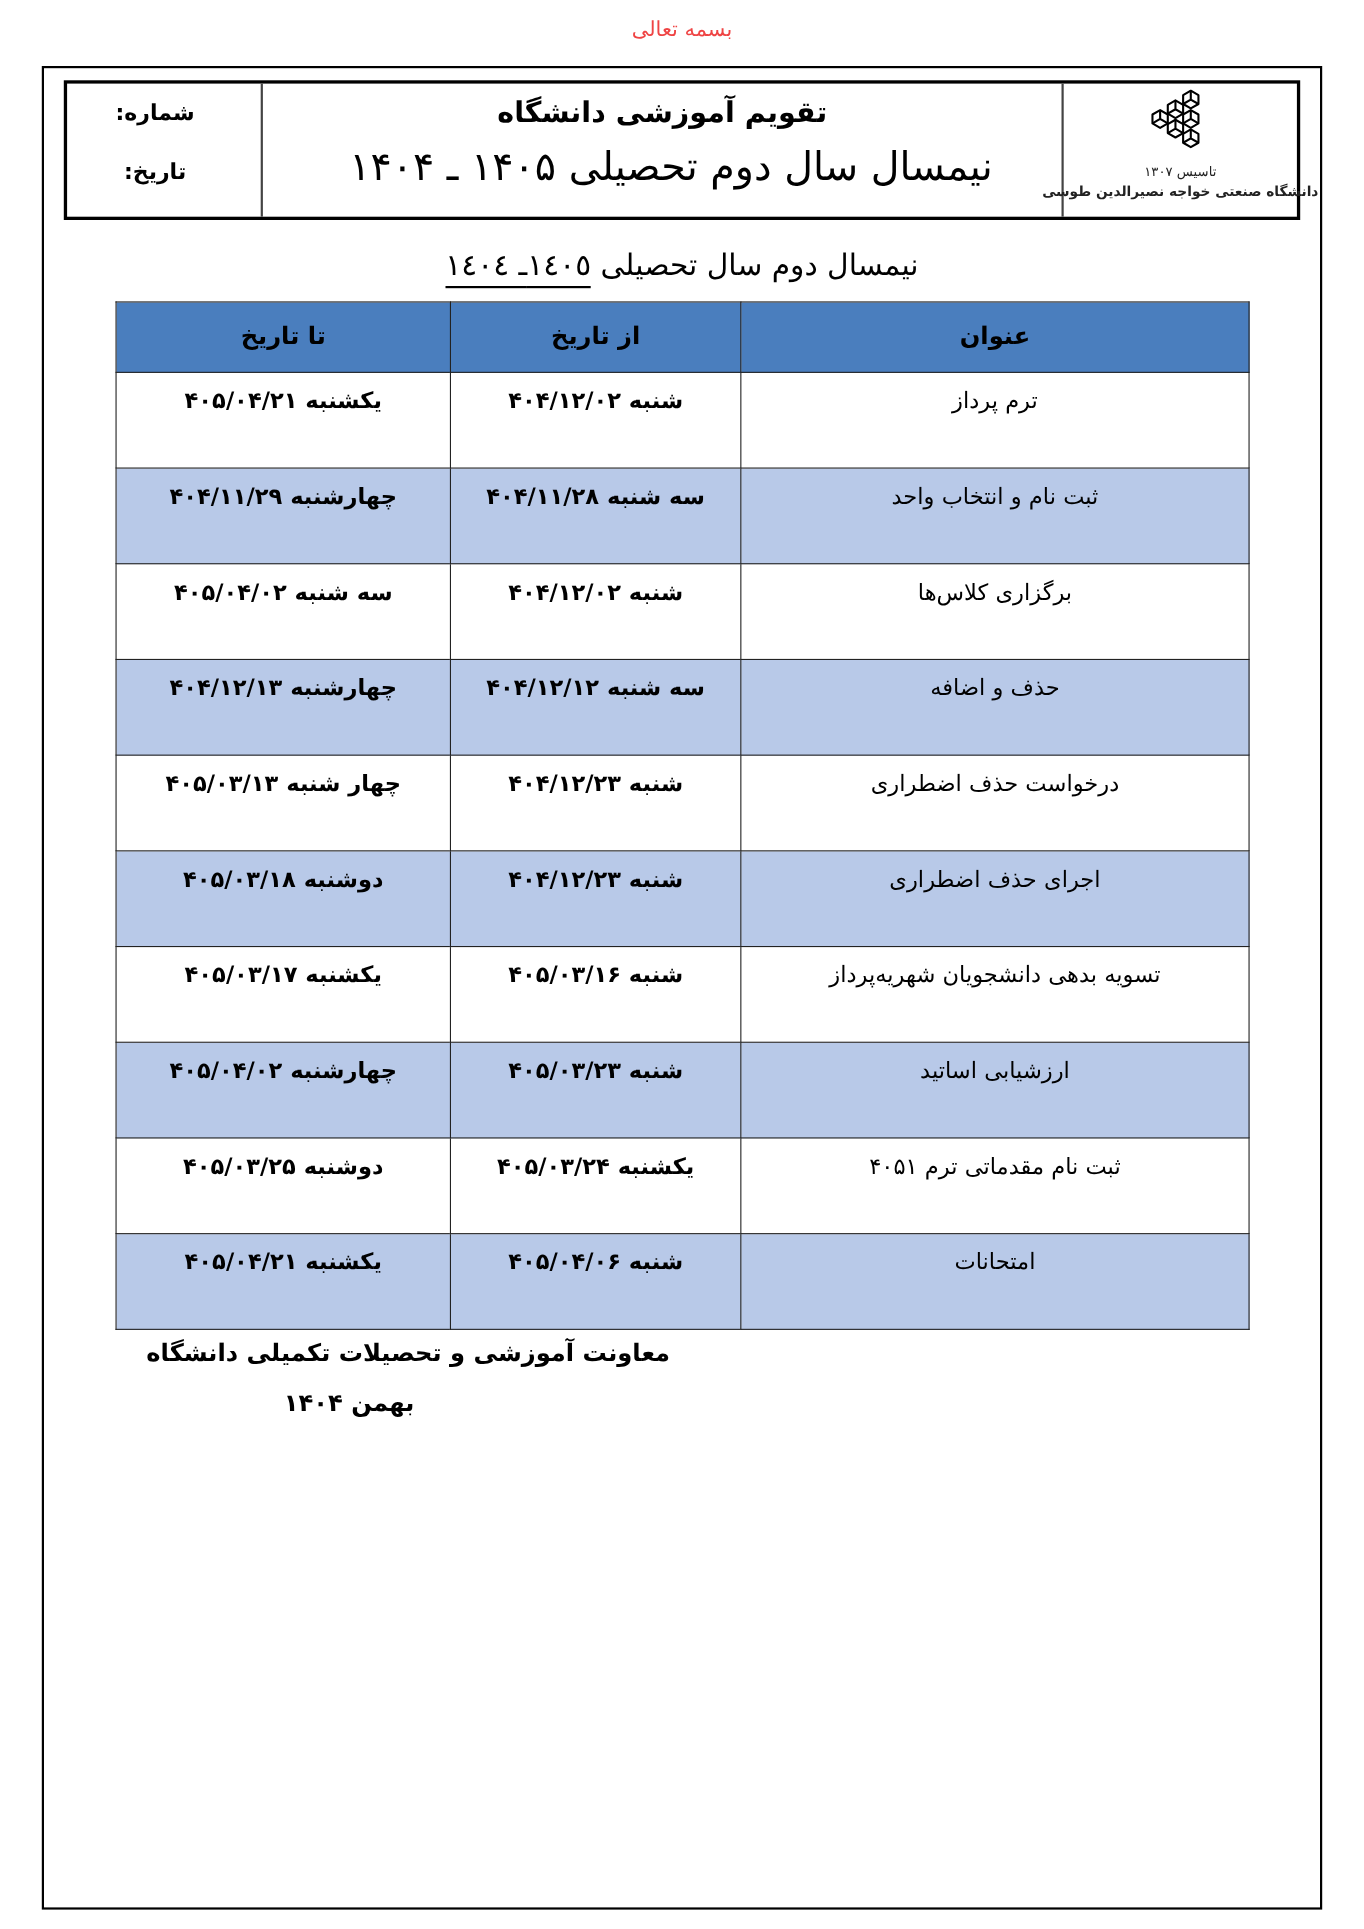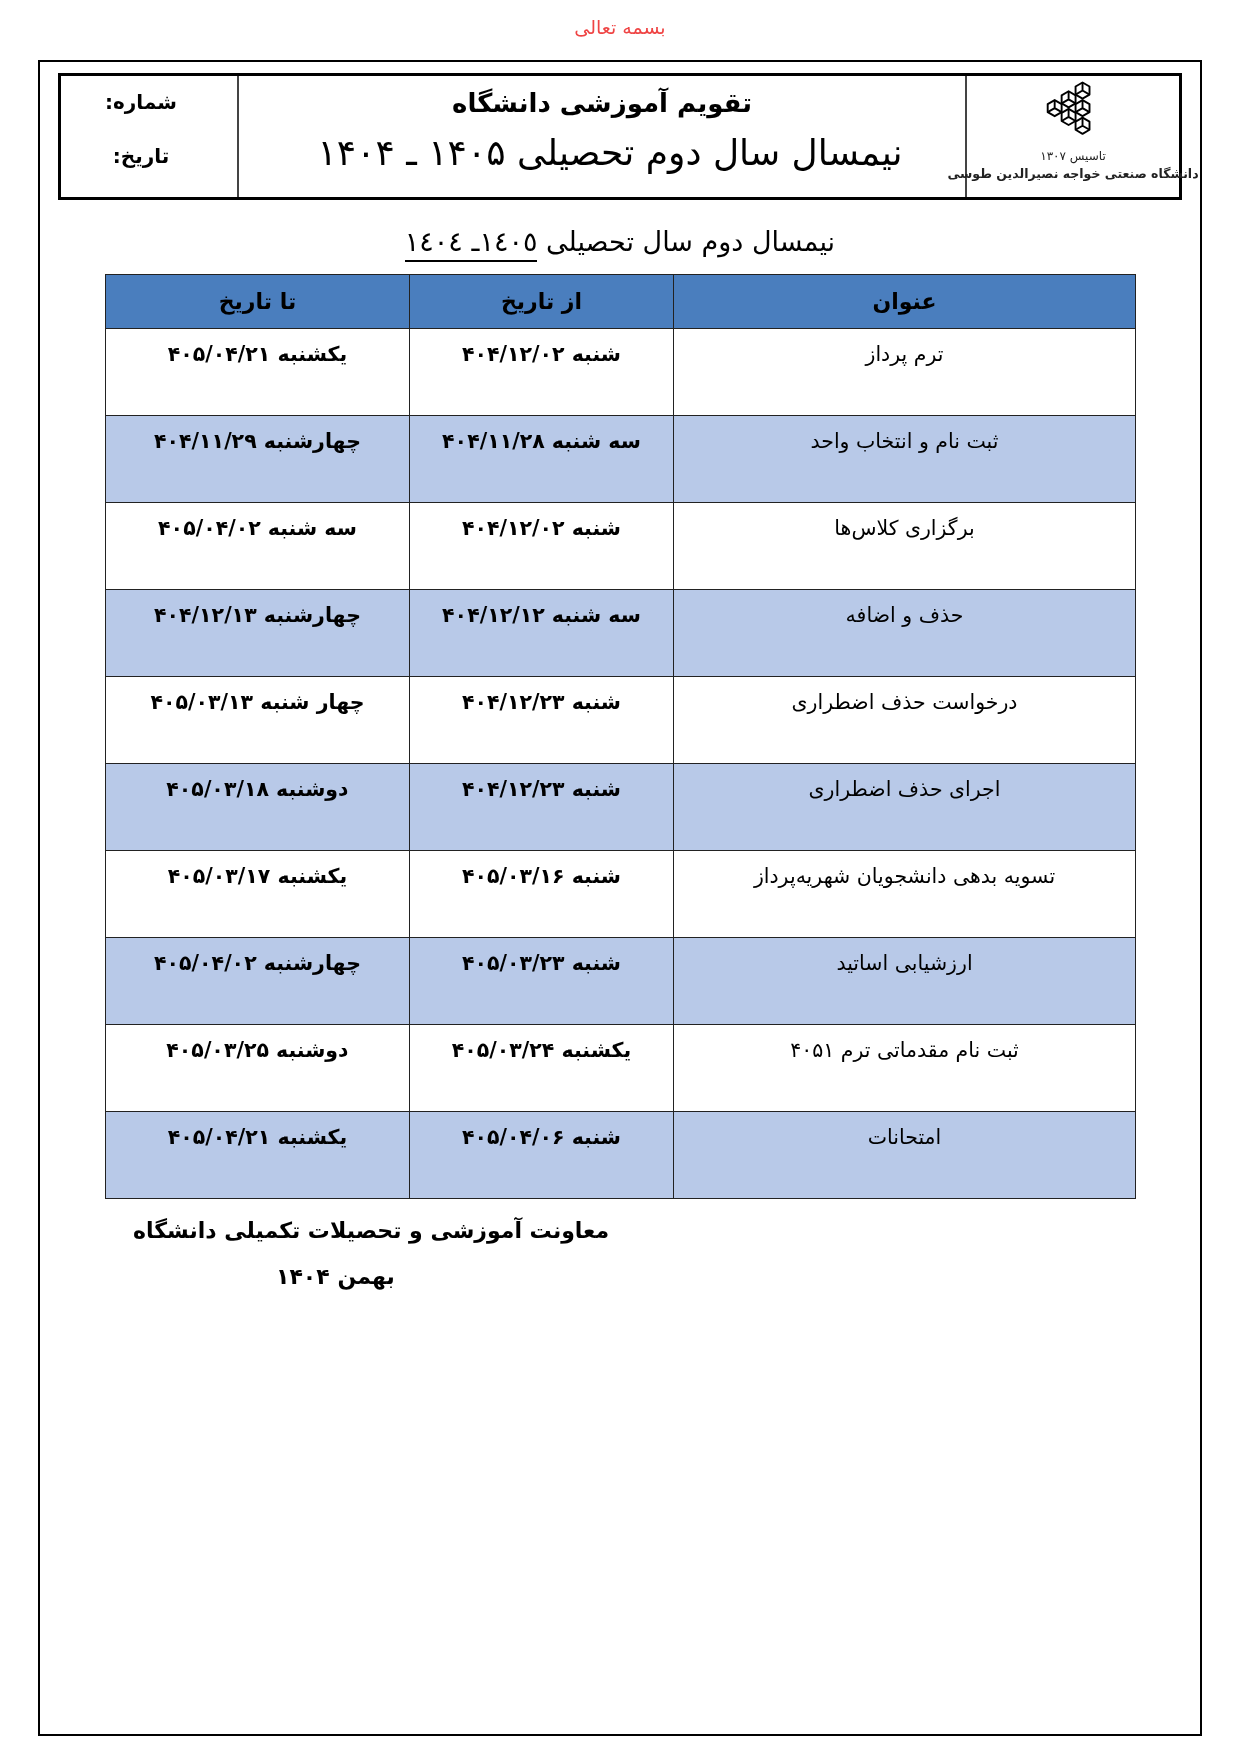--- a/index.html
+++ b/index.html
@@ -73,21 +73,21 @@
     direction: rtl;
     table-layout: fixed;
   }
   table.calendar col.c-title { width: 462px; }
   table.calendar col.c-from  { width: 264px; }
   table.calendar col.c-to    { width: 304px; }
   table.calendar th, table.calendar td {
     border: 1.5px solid #222;
   }
   table.calendar th {
-    height: 54px;
+    height: 64px;
     background: var(--header-blue, #4A7EBE);
     font-size: 22px; font-weight: bold; color: #000;
     text-align: center; vertical-align: middle;
   }
   table.calendar td {
     height: 87px;
     vertical-align: top;
     text-align: center;
     padding-top: 13px;
     font-size: 20.5px;
@@ -95,21 +95,21 @@
   }
   table.calendar tr.shaded td { background: var(--row-alt, #B8C9E8); }
   table.calendar td.cell-from, table.calendar td.cell-to { font-weight: bold; }
 
   
   .footer-1 {
     position: absolute; left: 133px; top: 1218px;
     font-size: 22px; font-weight: bold; direction: rtl;
   }
   .footer-2 {
-    position: absolute; left: 276px; top: 1264px;
+    position: absolute; left: 258px; top: 1264px;
     font-size: 22px; font-weight: bold; direction: rtl;
   }
 </style>
 </head>
 <body>
 
 <div class="page">
 
   <div class="bismillah">بسمه تعالی</div>
 

